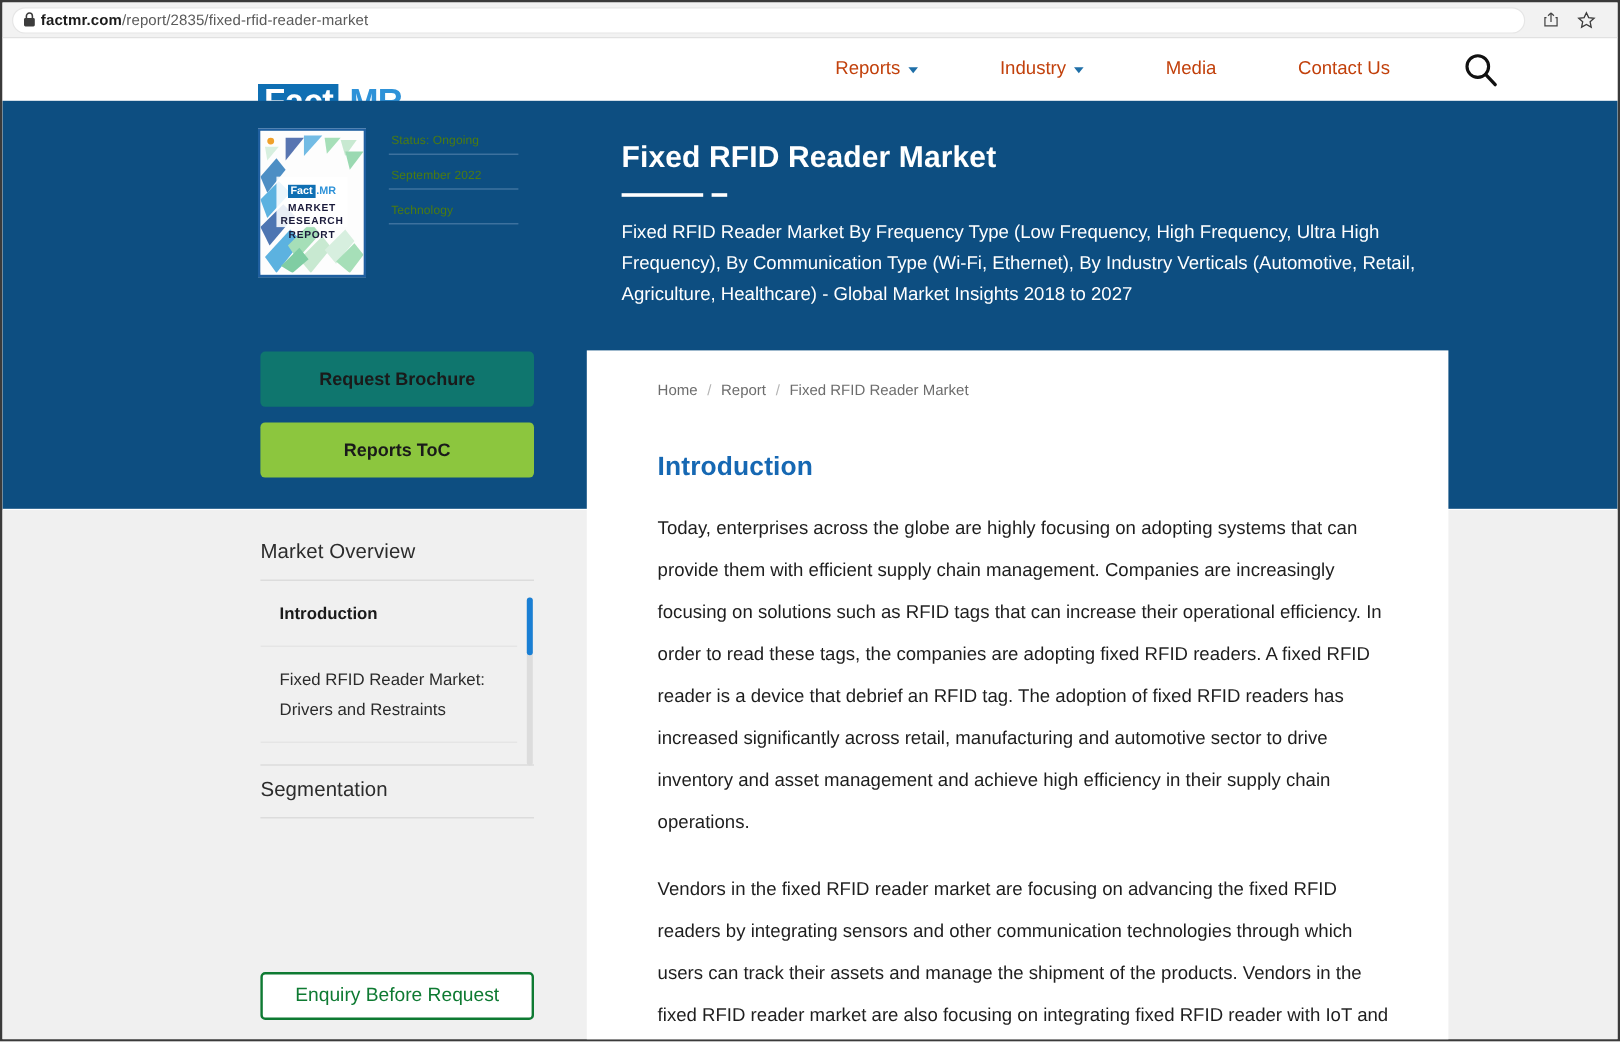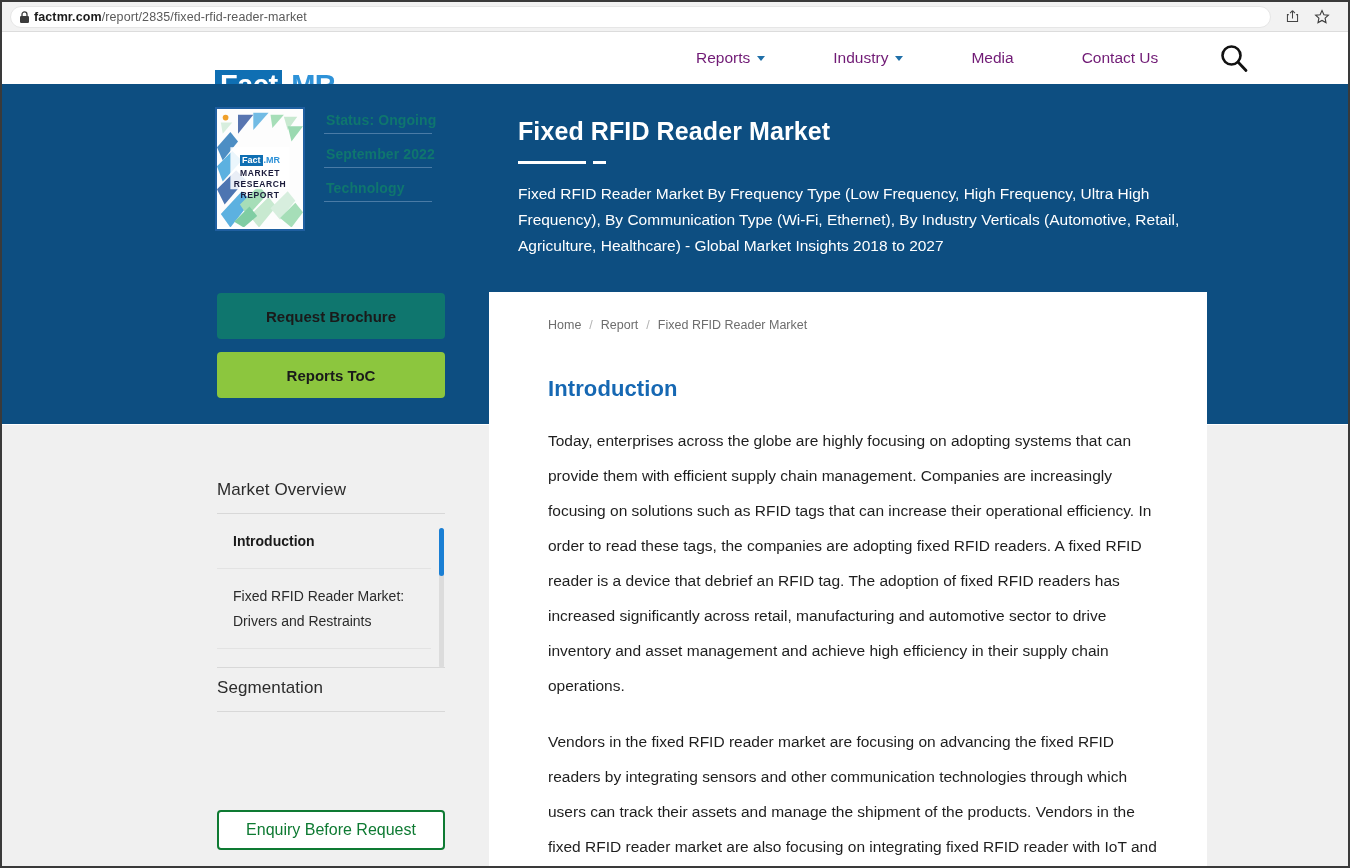--- a/index.html
+++ b/index.html
@@ -79,21 +79,21 @@
     position: absolute;
     left: 660px;
     top: 0;
     height: 52px;
     display: flex;
     align-items: center;
     gap: 0px;
   }
   .nav-item {
     font-size: 15.5px;
-    color: #701a75;
+    color: #c2410c;
     padding: 0 34px;
     cursor: pointer;
     display: flex;
     align-items: center;
     gap: 7px;
     white-space: nowrap;
   }
   .caret {
     width: 0; height: 0;
     border-left: 4.5px solid transparent;
@@ -147,29 +147,28 @@
     position: absolute;
     left: 213px; top: 240px;
     width: 90px;
     text-align: center;
     color: #ffffff;
     font-size: 12.5px;
     letter-spacing: 0.2px;
   }
   .meta-list { padding-top: 2px; }
   .meta-item {
-    color: #0f766e;
-    font-size: 14px;
+    color: #4d7c0f;
+    font-size: 10px;
     padding: 3px 0 5px 2px;
     width: 108px;
     border-bottom: 1px solid #4a7ba6;
     margin-bottom: 9px;
     white-space: nowrap;
     letter-spacing: 0.1px;
-    font-weight: bold;
   }
   .btn {
     position: absolute;
     left: 215px;
     width: 228px;
     height: 46px;
     border-radius: 4px;
     border: none;
     font-size: 15px;
     font-weight: 700;
@@ -185,21 +184,20 @@
     position: absolute;
     left: 215px; top: 366px;
     width: 228px;
   }
   .overview-title {
     font-size: 17px;
     color: #2c2c2c;
     padding-bottom: 13px;
     border-bottom: 1px solid #d8d8d8;
     letter-spacing: 0.1px;
-    margin-top: 30px;
   }
   .toc-scroll {
     position: relative;
     height: 155px;
     overflow: hidden;
     padding-right: 14px;
   }
   .toc-item {
     font-size: 14px;
     color: #2b2b2b;

